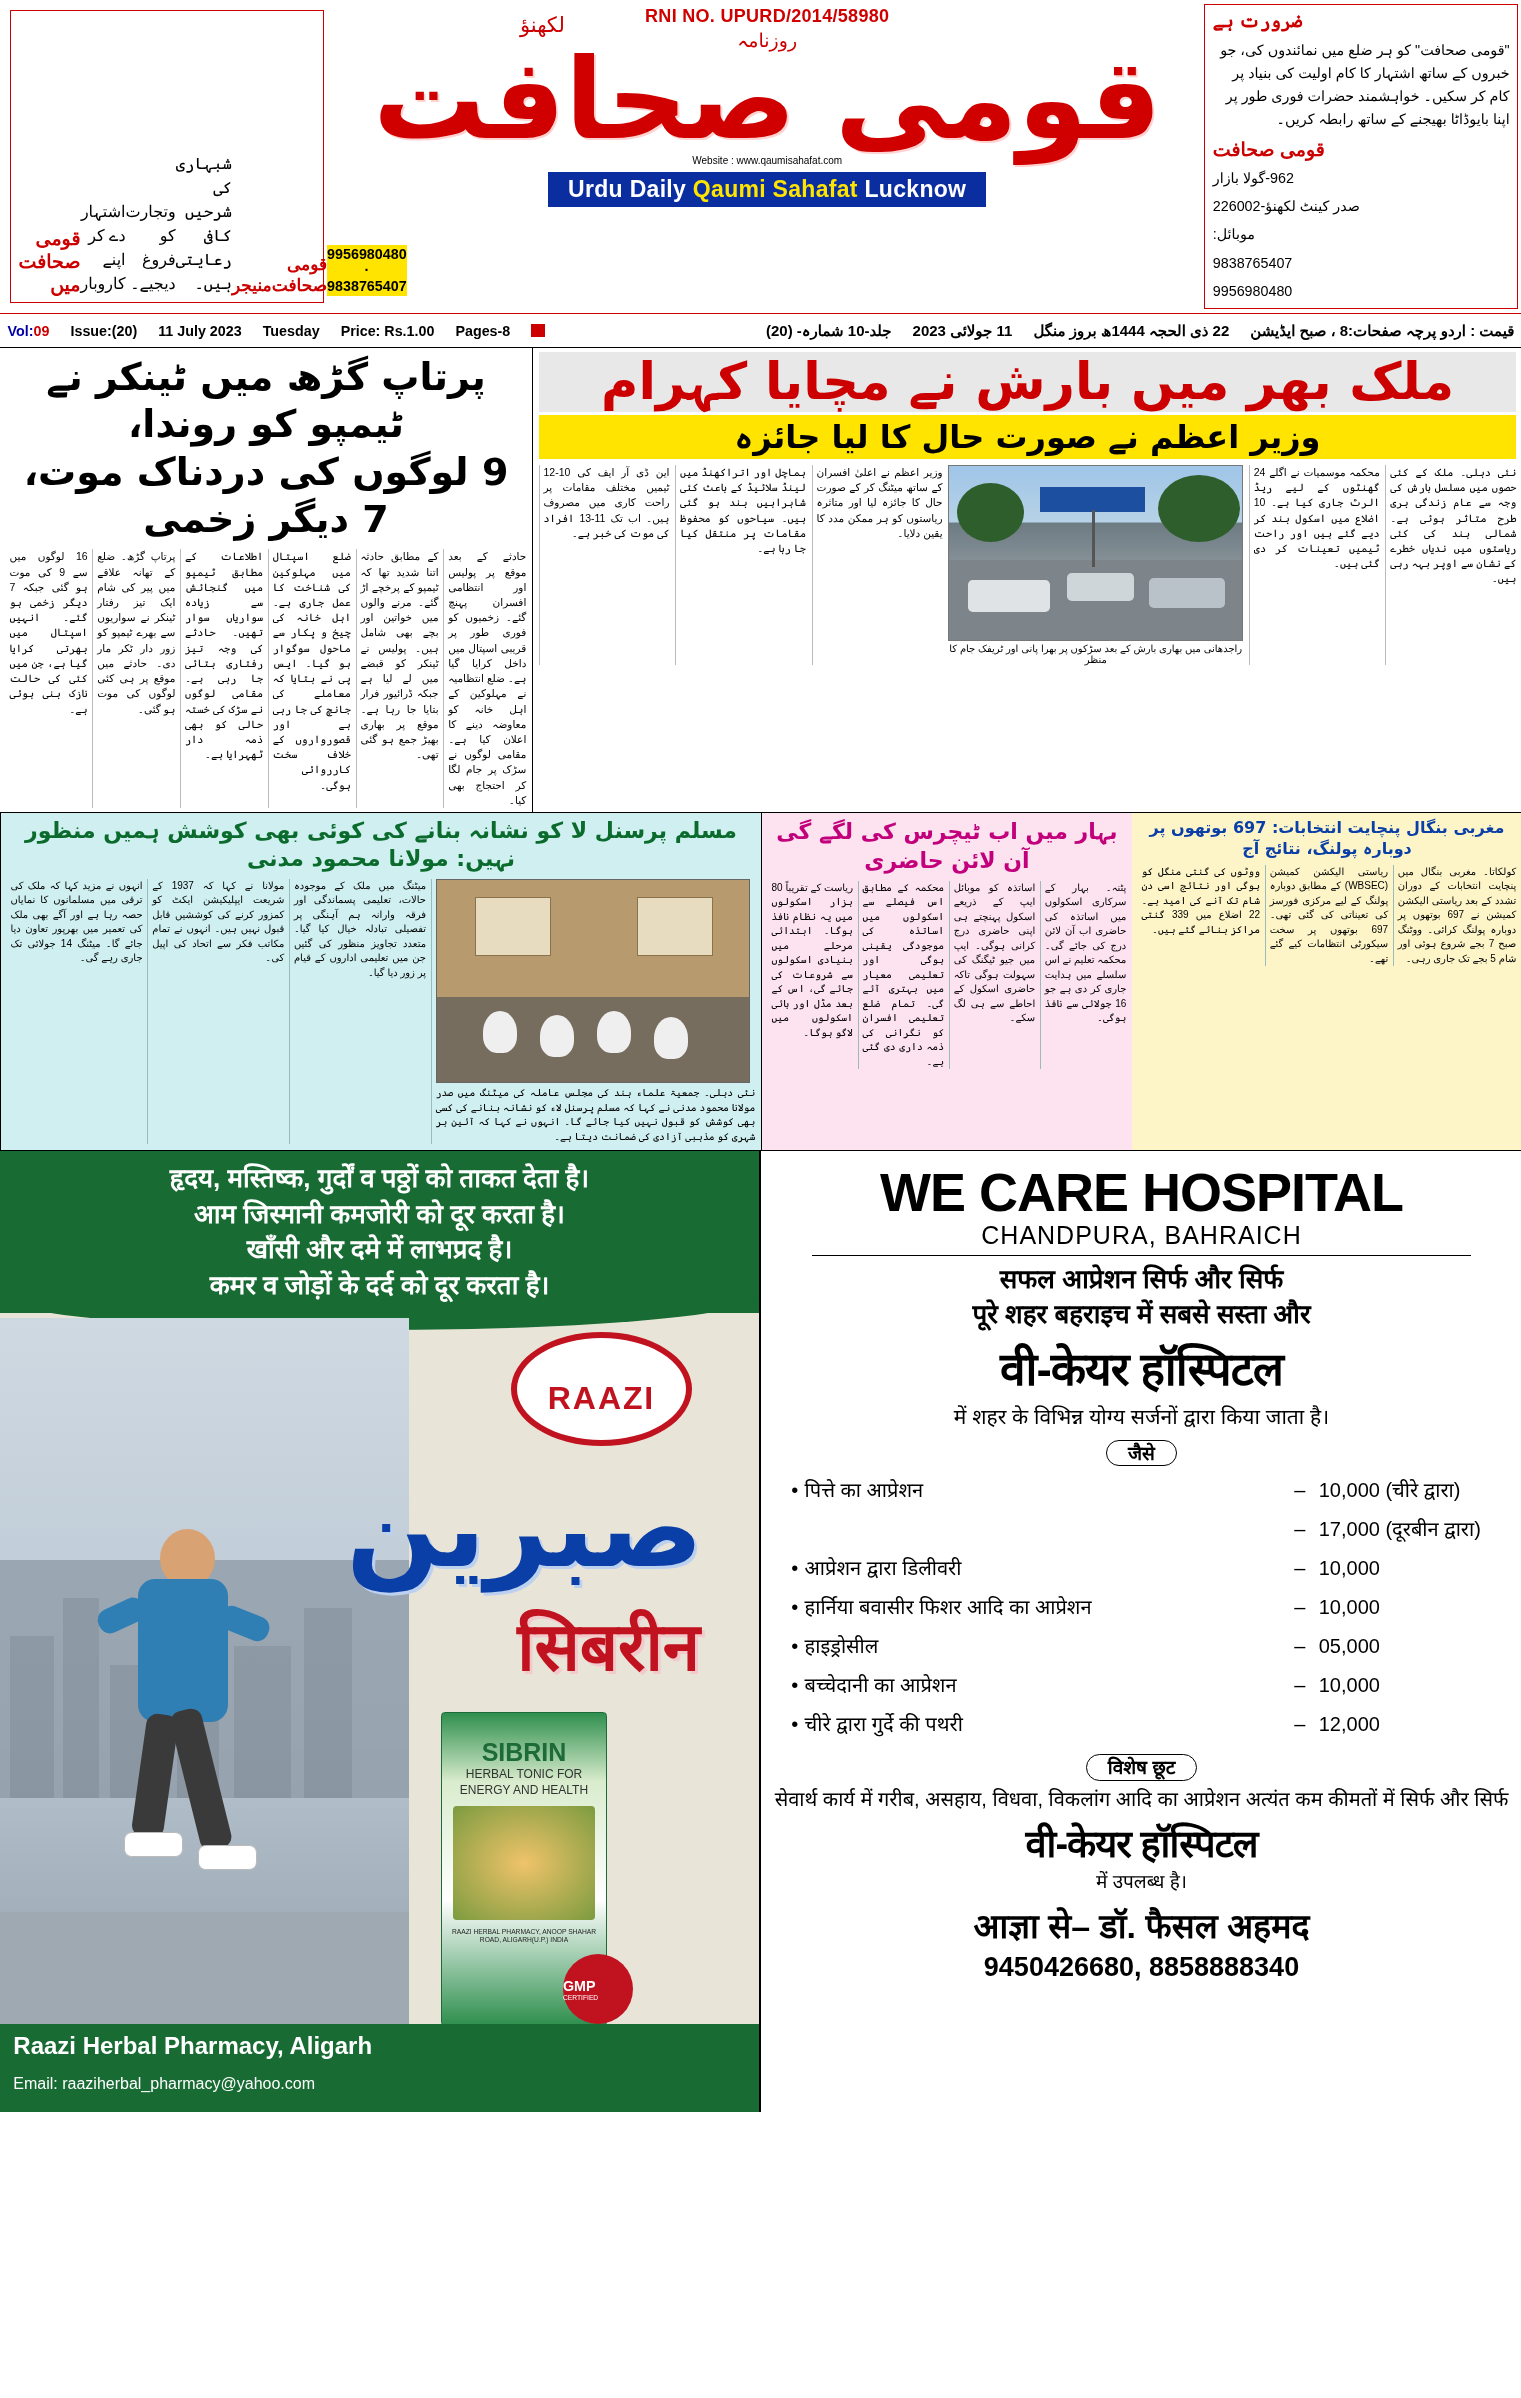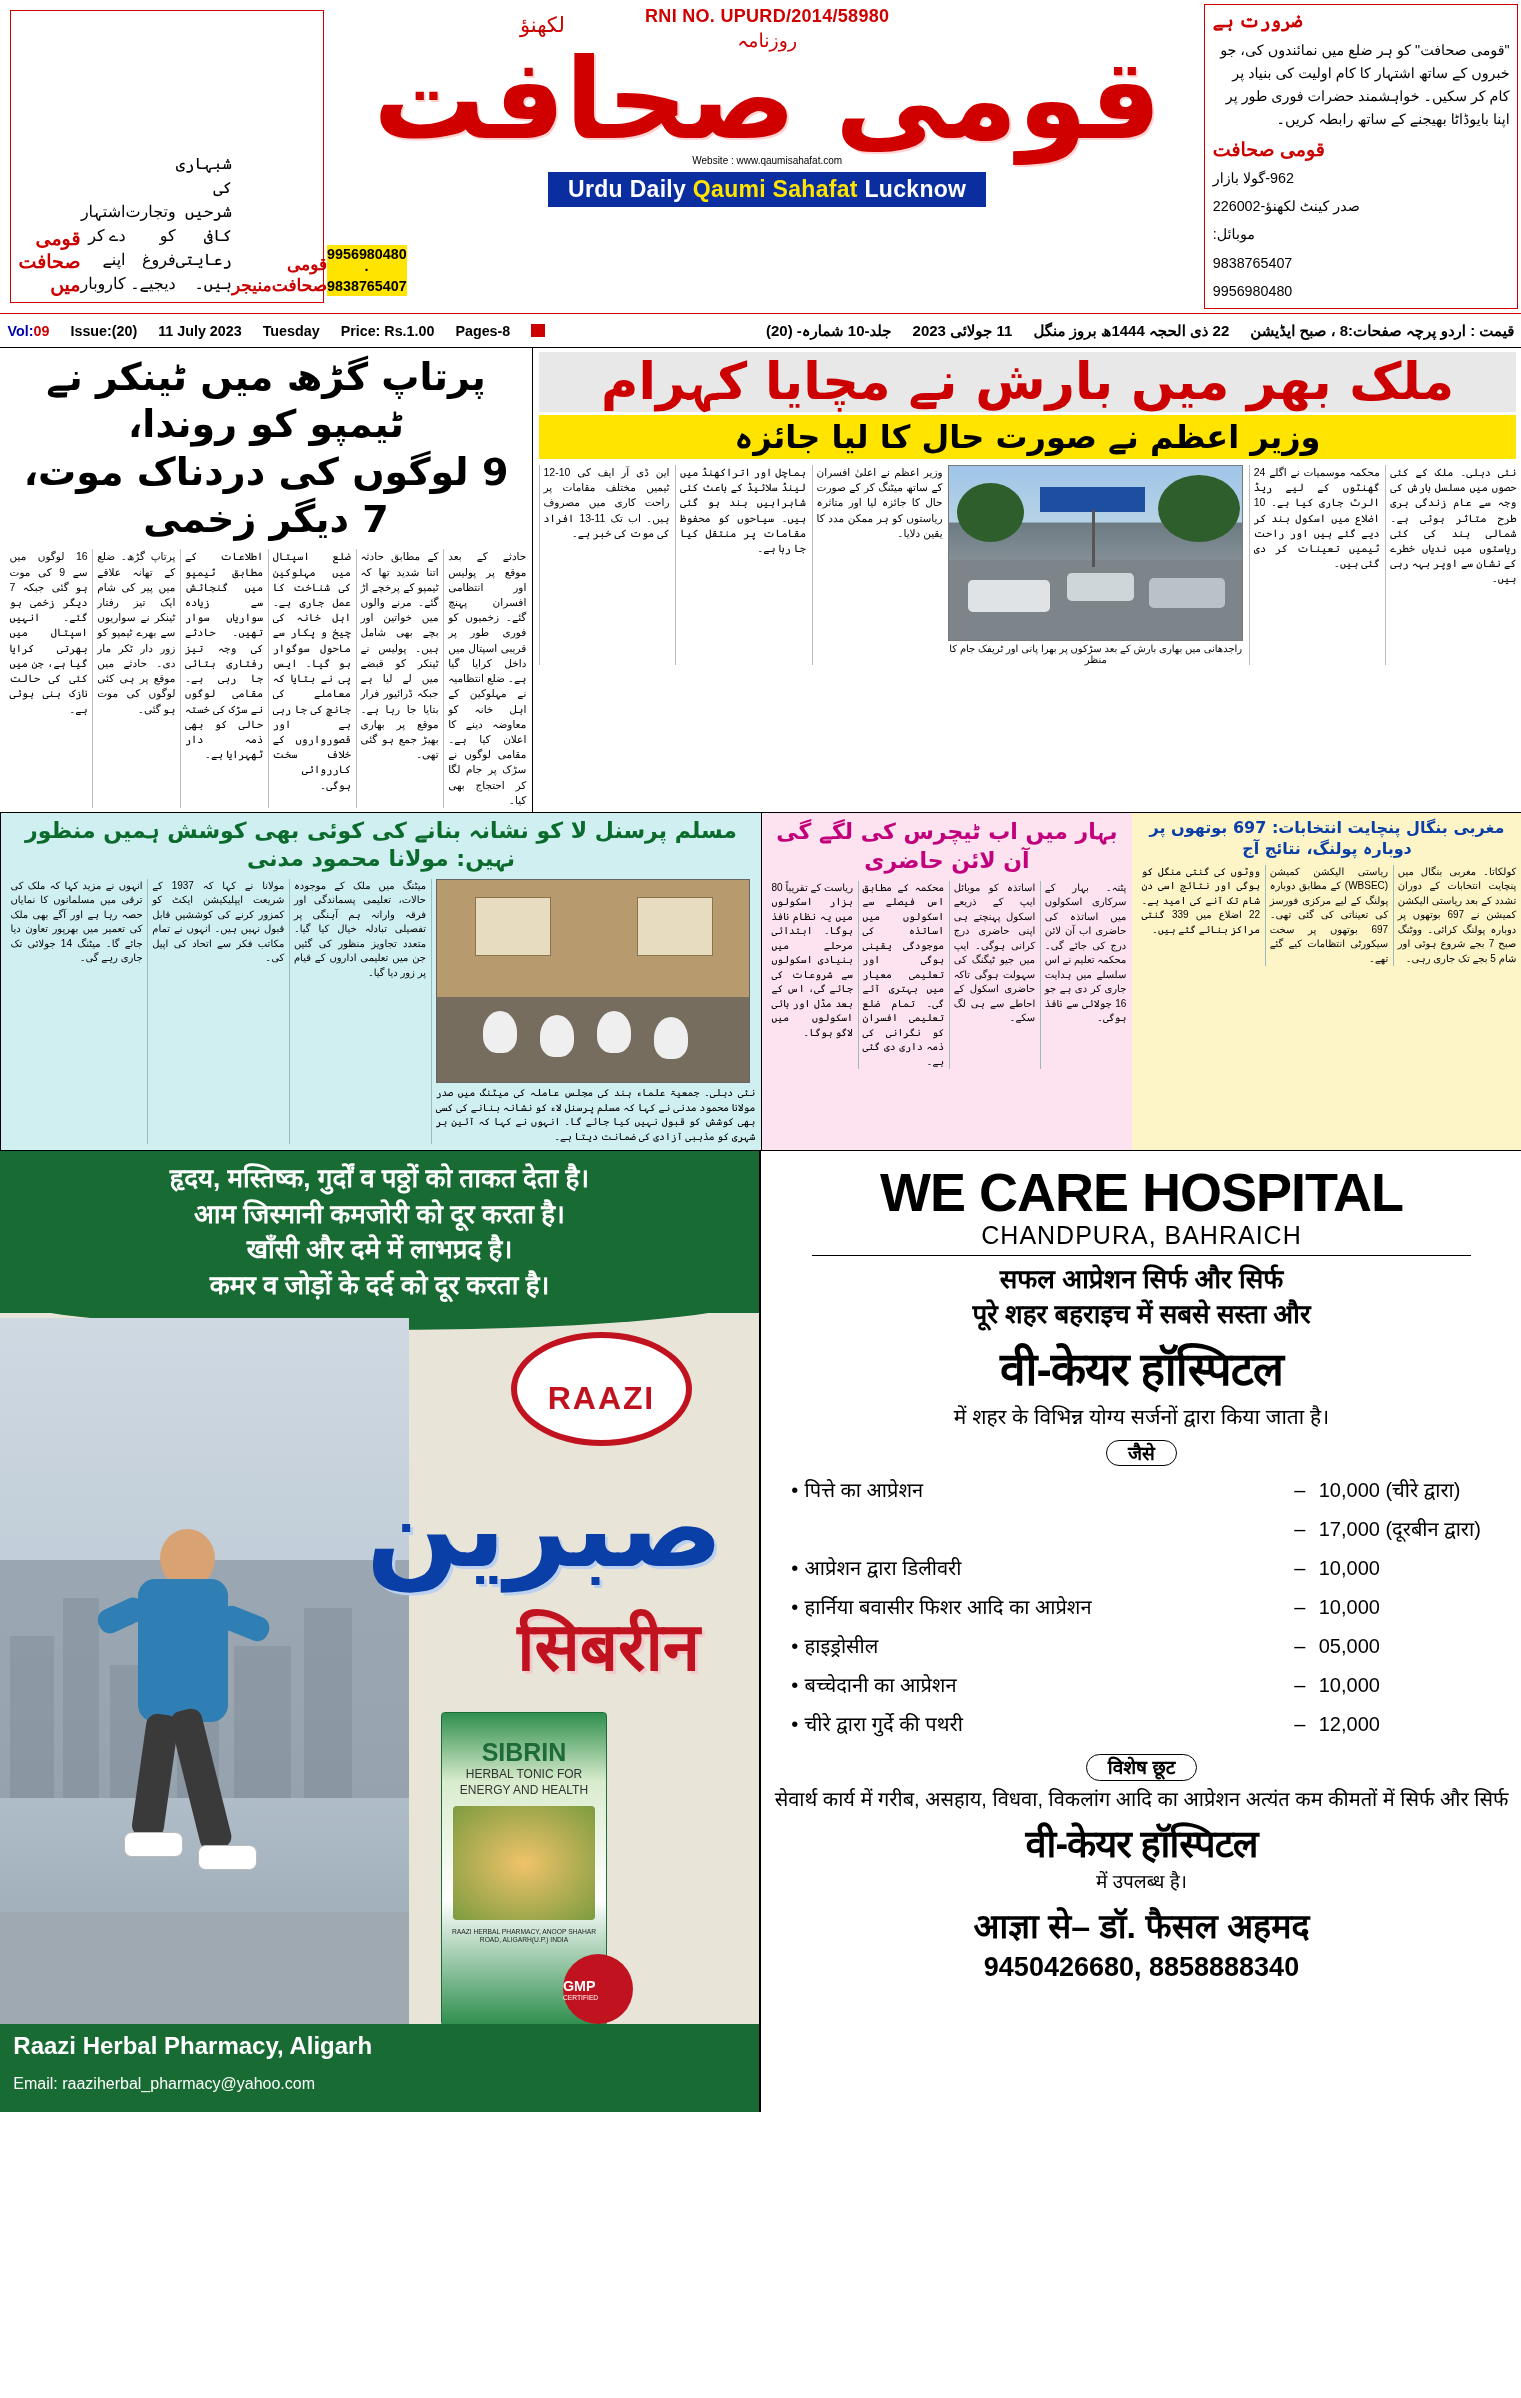--- a/index.html
+++ b/index.html
@@ -160,21 +160,21 @@
   .runner .arm { position:absolute; background:#2f7fb5; border-radius:11.4px; }
   .runner .leg { position:absolute; background:#3a3a3a; border-radius:11.4px; }
   .runner .shoe { position:absolute; background:#fff; border:1.9px solid #bbb; border-radius:7.6px; }
   .raazi-logo {
     position:absolute; right:67px; top:181px; width:181px; height:133px;
   }
   .raazi-logo .ell { width:181px; height:114px; border:6.7px solid #c1121f; border-radius:50%; background:#fff; }
   .raazi-logo .txt { position:absolute; inset:0; display:flex; align-items:center; justify-content:center;
      color:#c1121f; font-size:32px; font-weight:bold; letter-spacing:1.9px; }
   .sibrin-ur {
-    position:absolute; right:36px; top:314px; color:#0b3fa8; font-size:109px; font-weight:bold;
+    position:absolute; right:56px; top:314px; color:#0b3fa8; font-size:109px; font-weight:bold;
     direction:rtl; font-family:"DejaVu Sans", sans-serif; text-shadow:2.9px 2.9px 0 #bcd0ef;
   }
   .sibrin-hi {
     position:absolute; right:59px; top:447px; color:#c1121f; font-size:67px; font-weight:bold;
     text-shadow:2.9px 2.9px 0 #f3c9cc;
   }
   .pack {
     position:absolute; right:152px; top:561px; width:166px; height:314px;
     background:linear-gradient(#2f8f4e,#d9eccd 22%,#ffffff 60%,#2f8f4e);
     border:1.9px solid #1d6b38; border-radius:3.8px; text-align:center; padding-top:25px;

